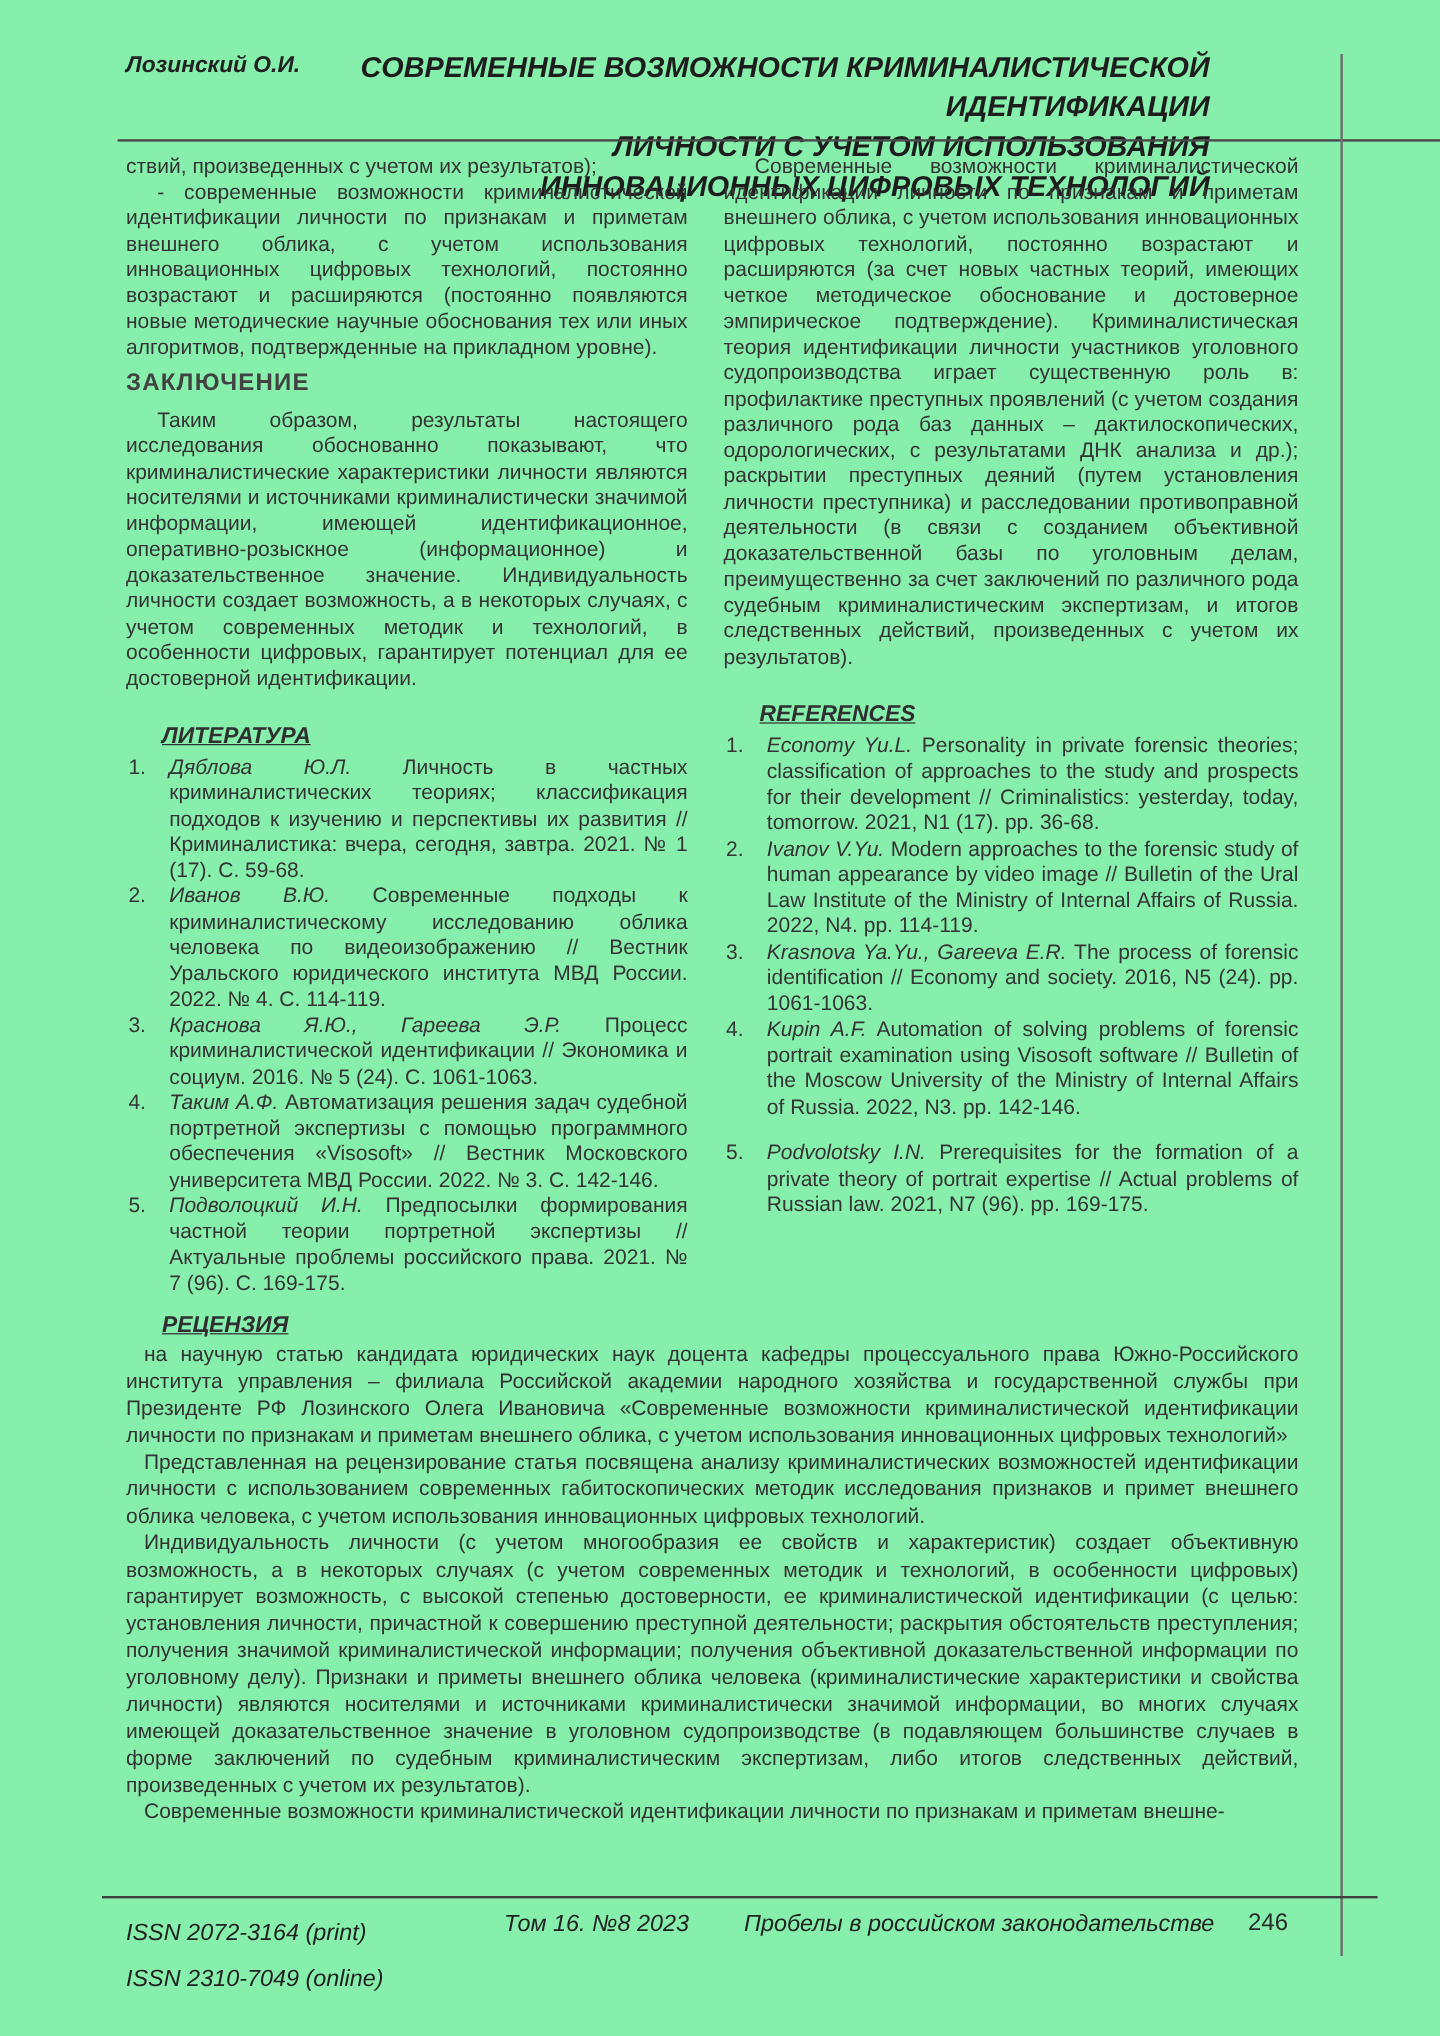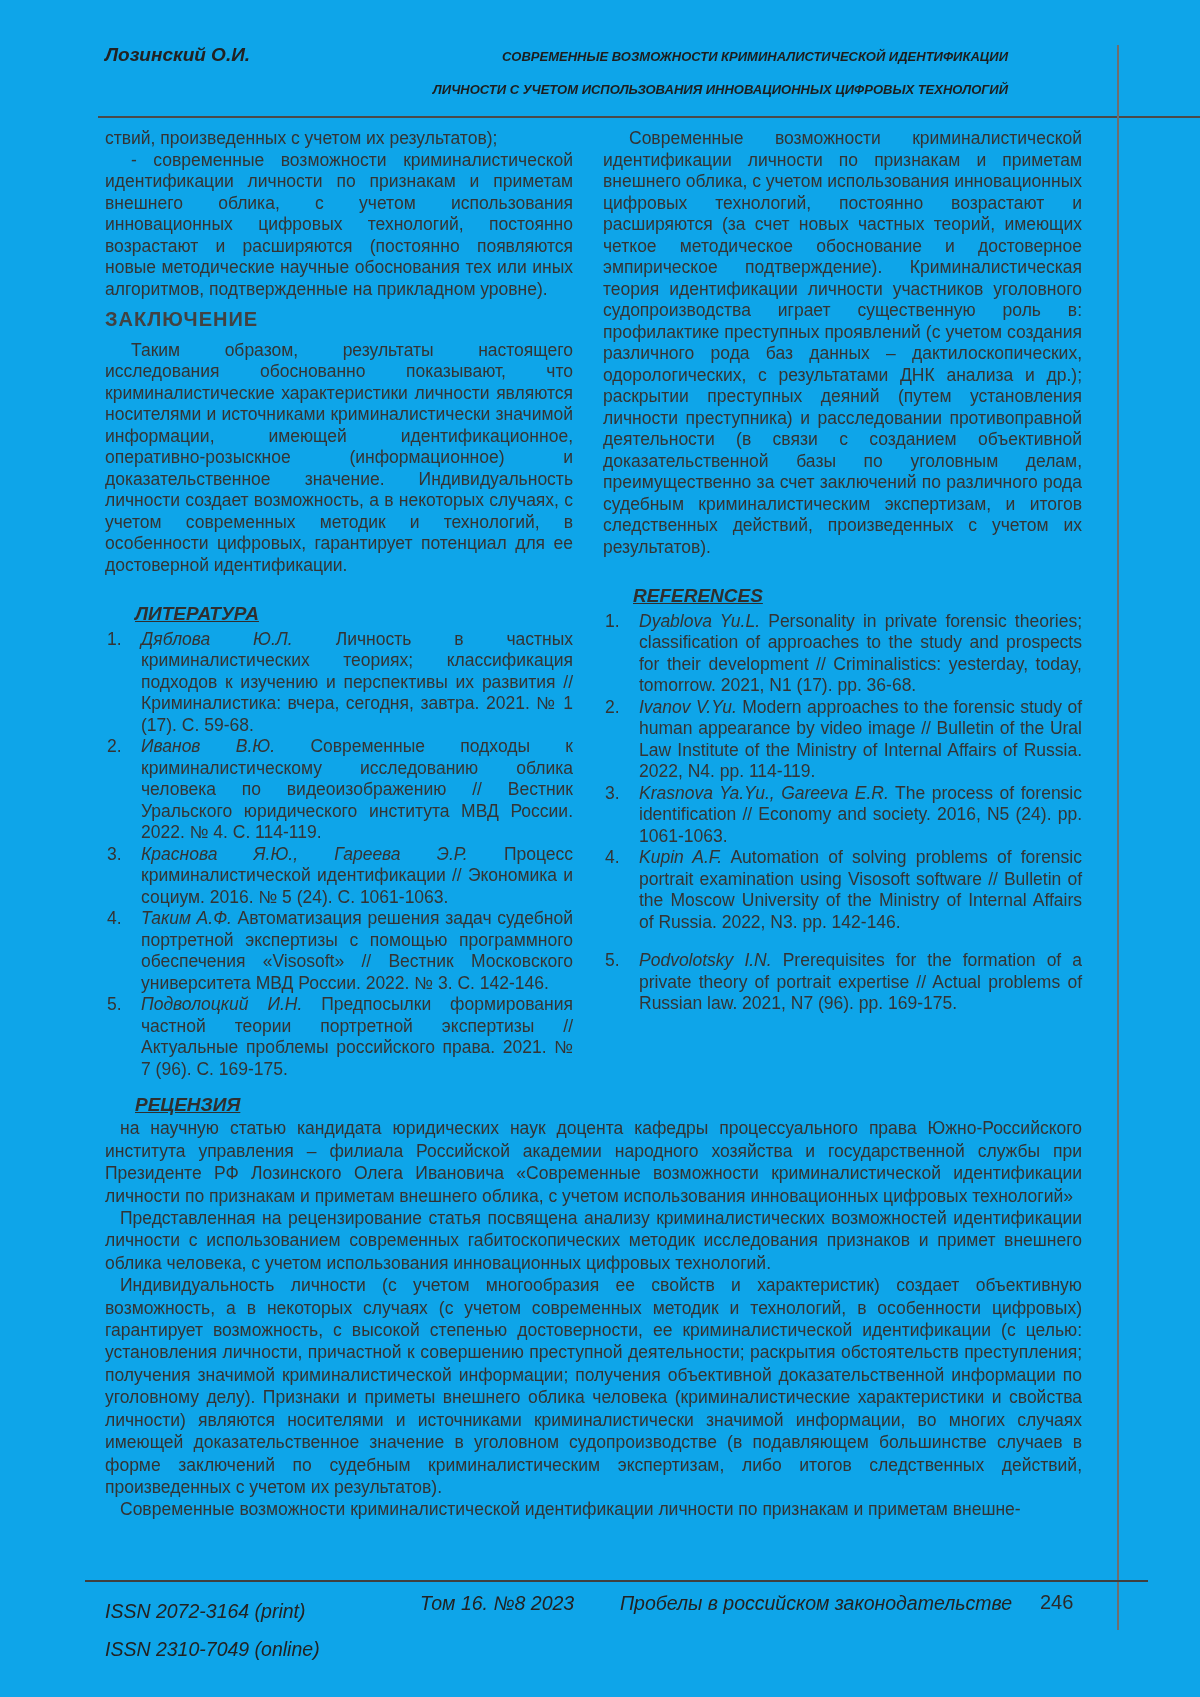--- a/index.html
+++ b/index.html
@@ -1,33 +1,33 @@
 <!DOCTYPE html>
 <html lang="ru"><head>
 <meta charset="utf-8">
 <style>
   html,body{margin:0;padding:0;background:#e8e8e8;}
   .page{
     position:relative;
     width:1200px;height:1697px;
     margin:0 auto;
-    background:#0ea5e9;
+    background:#86efac;
     color:#333;
     font-family:"Liberation Sans","DejaVu Sans",sans-serif;
     overflow:hidden;
   }
   
   .author{
     position:absolute;left:105px;top:44px;
     font-size:19px;font-weight:bold;font-style:italic;color:#222;
   }
   .title{
     position:absolute;top:40px;left:290px;right:192px;
     text-align:right;
-    font-size:13px;font-weight:bold;font-style:italic;color:#1d1d1d;
+    font-size:24px;font-weight:bold;font-style:italic;color:#1d1d1d;
     line-height:33px;
   }
   .header-rule{
     position:absolute;top:116px;left:98px;width:1102px;height:2px;
     background:#4a4a4a;
   }
   .margin-vline{
     position:absolute;left:1117px;top:45px;width:2px;height:1585px;
     background:#6e6e6e;
   }
@@ -108,21 +108,21 @@
         <li><span class="num">4.</span><span class="ref-author">Таким А.Ф.</span> <span>Автоматизация решения задач судебной портретной экспертизы с помощью программного обеспечения «Visosoft» // Вестник Московского университета МВД России. 2022. № 3. С. 142-146.</span></li>
         <li><span class="num">5.</span><span class="ref-author">Подволоцкий И.Н.</span> <span>Предпосылки формирования частной теории портретной экспертизы // Актуальные проблемы российского права. 2021. № 7 (96). С. 169-175.</span></li>
       </ol>
     </div>
 
     <div class="col-right">
       <p class="indent">Современные возможности криминалистической идентификации личности по признакам и приметам внешнего облика, с учетом использования инновационных цифровых технологий, постоянно возрастают и расширяются (за счет новых частных теорий, имеющих четкое методическое обоснование и достоверное эмпирическое подтверждение). Криминалистическая теория идентификации личности участников уголовного судопроизводства играет существенную роль в: профилактике преступных проявлений (с учетом создания различного рода баз данных – дактилоскопических, одорологических, с результатами ДНК анализа и др.); раскрытии преступных деяний (путем установления личности преступника) и расследовании противоправной деятельности (в связи с созданием объективной доказательственной базы по уголовным делам, преимущественно за счет заключений по различного рода судебным криминалистическим экспертизам, и итогов следственных действий, произведенных с учетом их результатов).</p>
 
       <h3 class="list-heading">REFERENCES</h3>
       <ol class="ref-list">
-        <li><span class="num">1.</span><span class="ref-author">Dyablova Yu.L.</span> <span>Personality in private forensic theories; classification of approaches to the study and prospects for their development // Criminalistics: yesterday, today, tomorrow. 2021, N1 (17). pp. 36-68.</span></li>
+        <li><span class="num">1.</span><span class="ref-author">Economy Yu.L.</span> <span>Personality in private forensic theories; classification of approaches to the study and prospects for their development // Criminalistics: yesterday, today, tomorrow. 2021, N1 (17). pp. 36-68.</span></li>
         <li><span class="num">2.</span><span class="ref-author">Ivanov V.Yu.</span> <span>Modern approaches to the forensic study of human appearance by video image // Bulletin of the Ural Law Institute of the Ministry of Internal Affairs of Russia. 2022, N4. pp. 114-119.</span></li>
         <li><span class="num">3.</span><span class="ref-author">Krasnova Ya.Yu., Gareeva E.R.</span> <span>The process of forensic identification // Economy and society. 2016, N5 (24). pp. 1061-1063.</span></li>
         <li><span class="num">4.</span><span class="ref-author">Kupin A.F.</span> <span>Automation of solving problems of forensic portrait examination using Visosoft software // Bulletin of the Moscow University of the Ministry of Internal Affairs of Russia. 2022, N3. pp. 142-146.</span></li>
         <li class="gap-before"><span class="num">5.</span><span class="ref-author">Podvolotsky I.N.</span> <span>Prerequisites for the formation of a private theory of portrait expertise // Actual problems of Russian law. 2021, N7 (96). pp. 169-175.</span></li>
       </ol>
     </div>
 
   </div>
 
   <div class="review">

